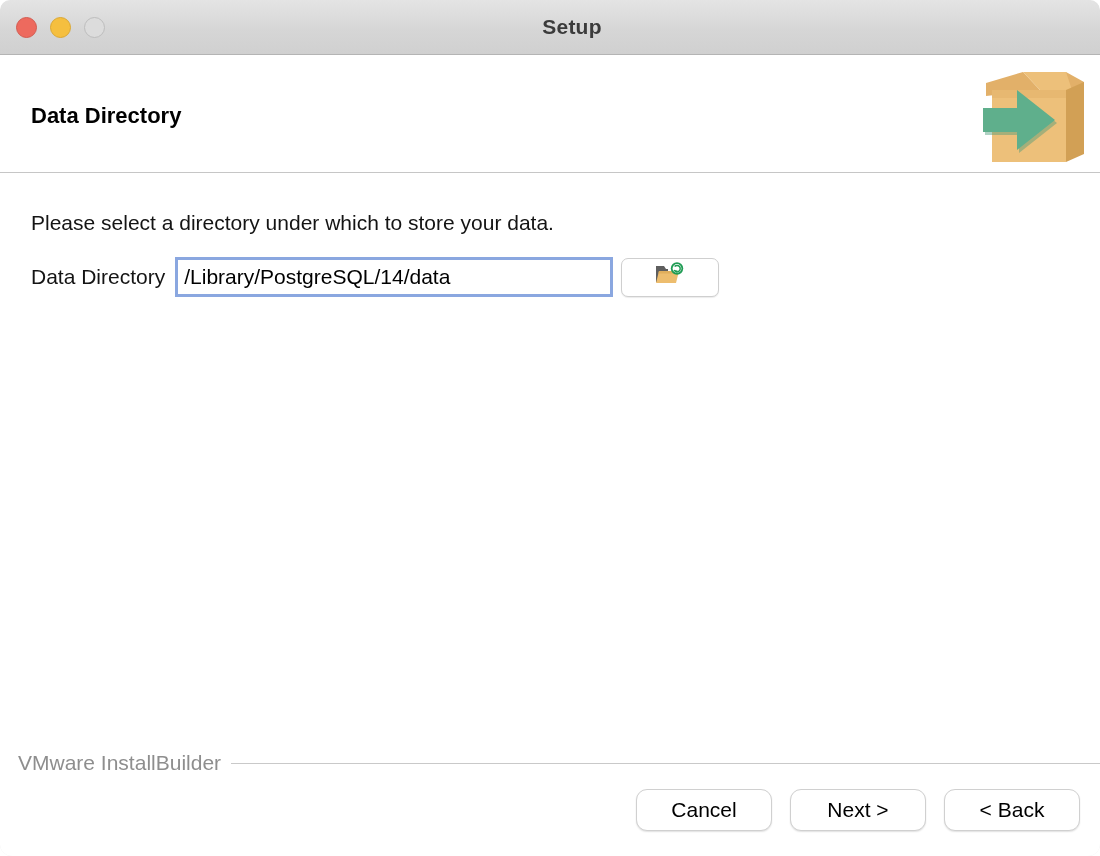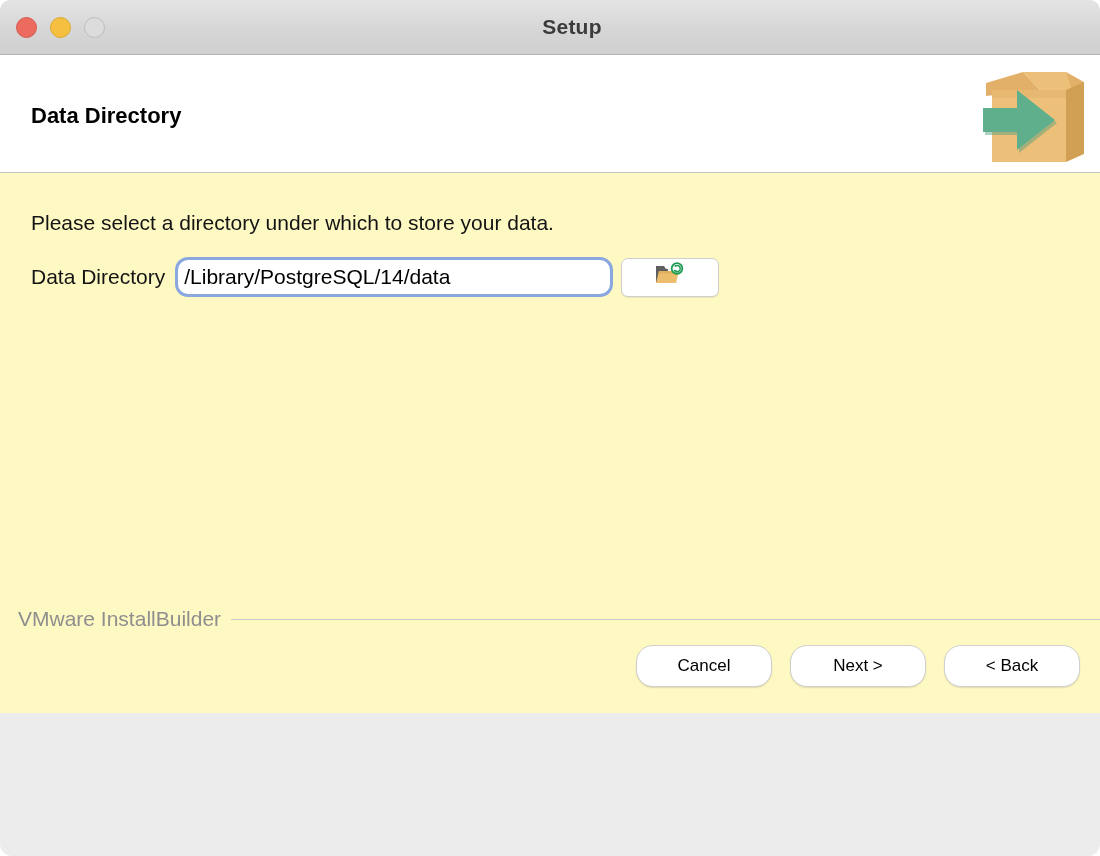--- a/index.html
+++ b/index.html
@@ -83,22 +83,22 @@
     position: absolute;
     right: 10px;
     top: 5px;
     width: 110px;
     height: 110px;
   }
 
   
   .body-area {
     position: relative;
-    height: 540px;
-    background: #fef9c3;
+    height: 684px;
+    background: #ffffff;
   }
   .instruction {
     position: absolute;
     left: 31px;
     top: 38px;
     font-size: 21px;
     color: #141414;
   }
 
   .field-row {
@@ -112,21 +112,21 @@
     font-size: 21px;
     color: #141414;
     margin-right: 10px;
     white-space: nowrap;
   }
   .dir-input-wrap {
     box-sizing: border-box;
     width: 438px;
     height: 40px;
     border: 3px solid #8aa7e0;
-    border-radius: 13px;
+    border-radius: 0;
     background: #ffffff;
     display: flex;
     align-items: center;
     padding: 0 0 0 6px;
   }
   .dir-input {
     border: 0;
     outline: 0;
     background: transparent;
     width: 100%;
@@ -177,24 +177,24 @@
     bottom: 26px;
     display: flex;
     gap: 18px;
   }
   .btn {
     min-width: 136px;
     height: 42px;
     box-sizing: border-box;
     background: #ffffff;
     border: 1px solid #d0d0d0;
-    border-radius: 17px;
+    border-radius: 11px;
     box-shadow: 0 1px 1.5px rgba(0,0,0,0.12);
     font-family: "Liberation Sans", sans-serif;
-    font-size: 17px;
+    font-size: 21px;
     color: #000000;
     cursor: pointer;
     padding: 0 6px;
   }
 </style>
 </head>
 <body>
 
 <div class="window">
 

